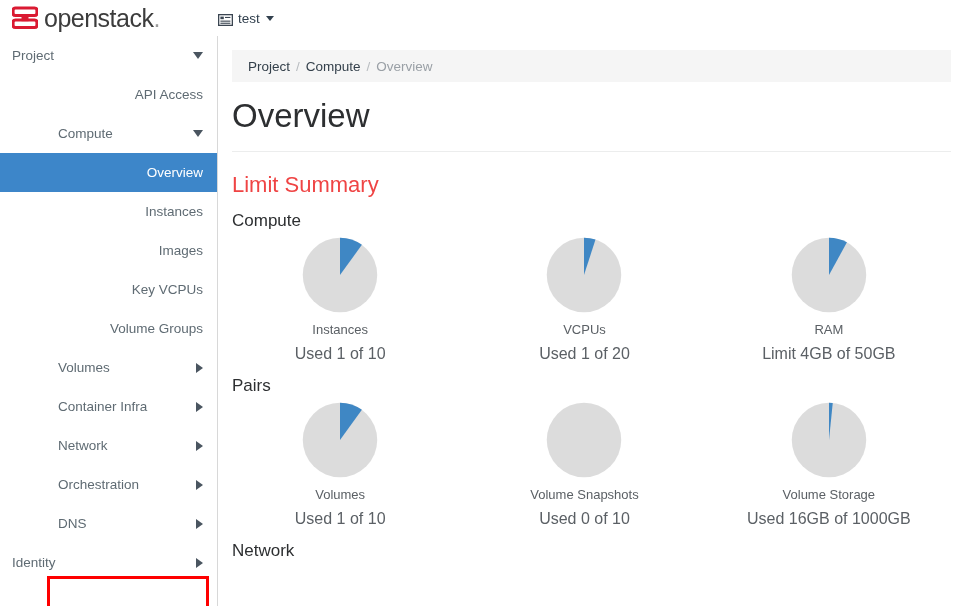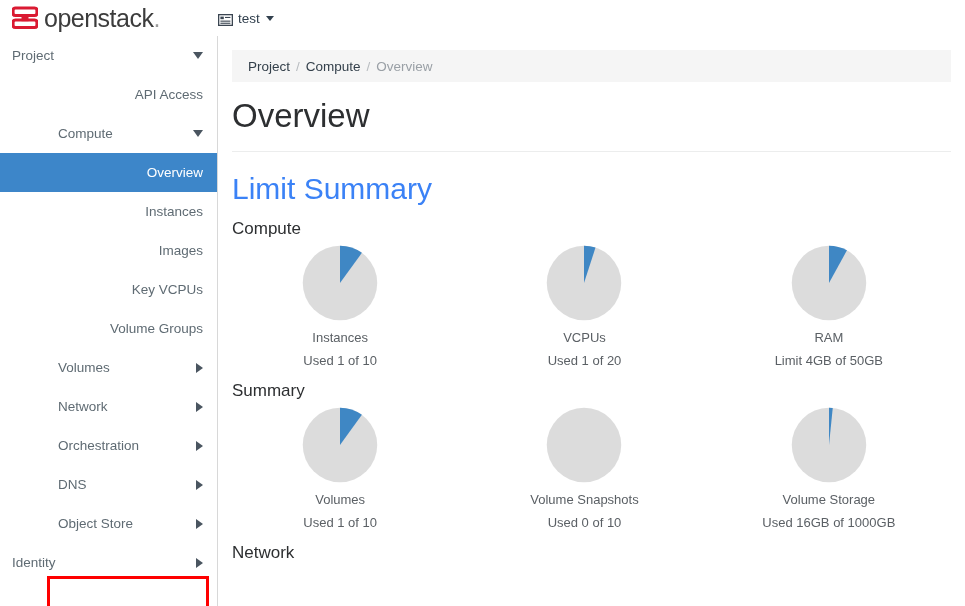--- a/index.html
+++ b/index.html
@@ -119,42 +119,42 @@
     font-size: 33px; font-weight: 400; color: #2d2f31;
     line-height: 1.1;
   }
   .title-rule {
     margin: 17px 0 0 14px;
     width: 719px; height: 1px; background: #eceded;
   }
 
   .sec-h1 {
     margin: 20px 0 0 14px;
-    font-size: 30px; font-weight: 400; color: #3b82f6;
+    font-size: 22px; font-weight: 400; color: #ef4444;
   }
   .sec-h2 {
     margin: 13px 0 0 14px;
     font-size: 17px; font-weight: 400; color: #2d2f31;
   }
 
   .pie-row {
     margin-top: 6px;
     display: flex;
     width: 733px;
   }
   .pie-cell {
     flex: 1 1 0;
     display: flex; flex-direction: column; align-items: center;
   }
   .pie { width: 76px; height: 76px; display: block; }
   .pie-name {
     margin-top: 9px; font-size: 13px; color: #5b6065; text-align: center;
   }
   .pie-used {
-    margin-top: 8px; font-size: 13px; color: #5b6065; text-align: center;
+    margin-top: 8px; font-size: 16px; color: #5b6065; text-align: center;
   }
 </style>
 </head>
 <body>
 
 <div id="app">
 
   <div class="topbar">
     <div class="brand">
       <span class="brand-mark">
@@ -208,33 +208,33 @@
           <span class="lbl">Key VCPUs</span>
         </div>
         <div class="nav-row lvl2">
           <span class="lbl">Volume Groups</span>
         </div>
         <div class="nav-row lvl1 has-chev">
           <span class="lbl">Volumes</span>
           <span class="chev-r"></span>
         </div>
         <div class="nav-row lvl1 has-chev">
+          <span class="lbl">Container Infra</span>
+          <span class="chev-r"></span>
+        </div>
+        <div class="nav-row lvl1 has-chev">
           <span class="lbl">Network</span>
           <span class="chev-r"></span>
         </div>
         <div class="nav-row lvl1 has-chev">
           <span class="lbl">Orchestration</span>
           <span class="chev-r"></span>
         </div>
         <div class="nav-row lvl1 has-chev">
           <span class="lbl">DNS</span>
-          <span class="chev-r"></span>
-        </div>
-        <div class="nav-row lvl1 has-chev">
-          <span class="lbl">Object Store</span>
           <span class="chev-r"></span>
         </div>
         <div class="nav-row lvl0">
           <span class="lbl">Identity</span>
           <span class="chev-r"></span>
         </div>
       </div>
     <div class="redbox"></div>
   </div>
 
@@ -274,21 +274,21 @@
           </div>
           <div class="pie-cell">
             <svg viewBox="0 0 100 100" class="pie">
               <circle cx="50" cy="50" r="49" fill="#dcdcdc"></circle>
               <path d="M 50 50 L 50 1 A 49 49 0 0 1 73.60593003098406 7.060972677850685 Z" fill="#3f87c4"></path>
             </svg>
             <div class="pie-name">RAM</div>
             <div class="pie-used">Limit 4GB of 50GB</div>
           </div>
         </div>
-        <div class="sec-h2">Summary</div>
+        <div class="sec-h2">Pairs</div>
         <div class="pie-row">
           <div class="pie-cell">
             <svg viewBox="0 0 100 100" class="pie">
               <circle cx="50" cy="50" r="49" fill="#dcdcdc"></circle>
               <path d="M 50 50 L 50 1 A 49 49 0 0 1 78.80147736233118 10.358167275627572 Z" fill="#3f87c4"></path>
             </svg>
             <div class="pie-name">Volumes</div>
             <div class="pie-used">Used 1 of 10</div>
           </div>
           <div class="pie-cell">

